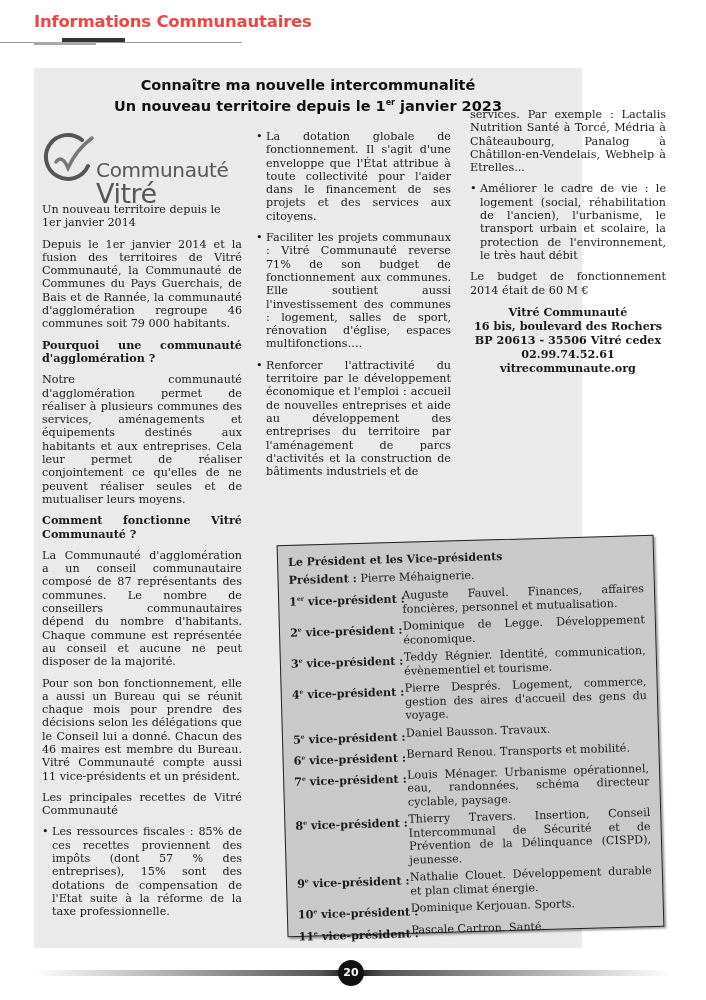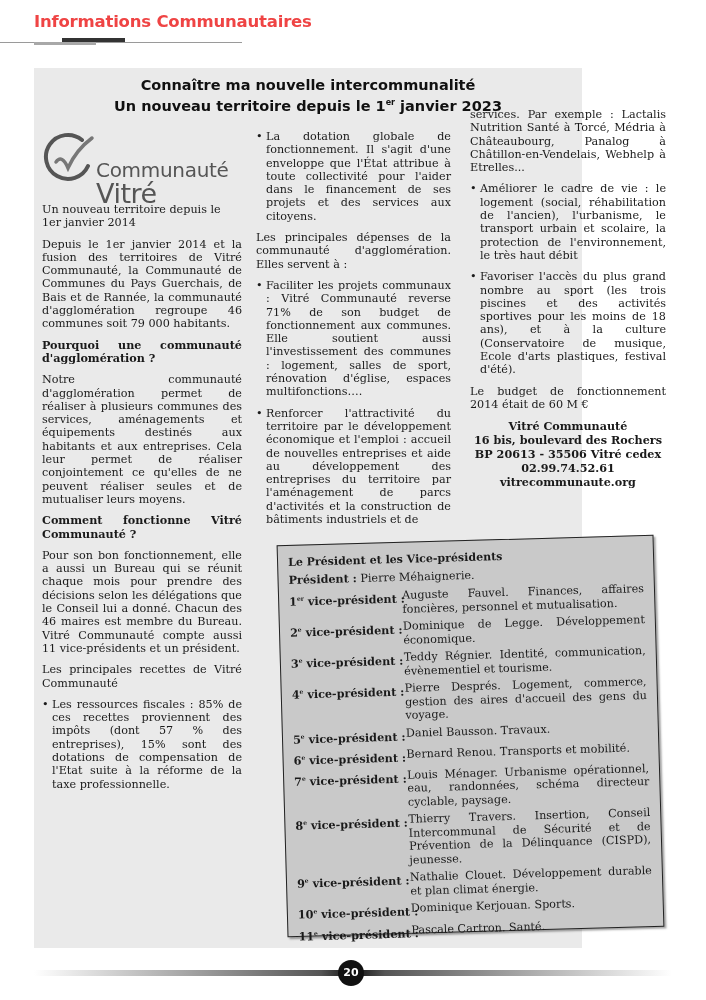--- a/index.html
+++ b/index.html
@@ -84,36 +84,35 @@
     <div class="logo-word1">Vitré</div>
     <div class="logo-word2">Communauté</div>
   </div>
 
   <div class="col col1">
     <p style="text-align:left">Un nouveau territoire depuis le 1er janvier 2014</p>
     <p>Depuis le 1er janvier 2014 et la fusion des territoires de Vitré Communauté, la Communauté de Communes du Pays Guerchais, de Bais et de Rannée, la communauté d'agglomération regroupe 46 communes soit 79 000 habitants.</p>
     <p class="bold">Pourquoi une communauté d'agglomération ?</p>
     <p>Notre communauté d'agglomération permet de réaliser à plusieurs communes des services, aménagements et équipements destinés aux habitants et aux entreprises. Cela leur permet de réaliser conjointement ce qu'elles de ne peuvent réaliser seules et de mutualiser leurs moyens.</p>
     <p class="bold">Comment fonctionne Vitré Communauté ?</p>
+    <p>La Communauté d'agglomération a un conseil communautaire composé de 87 représentants des communes. Le nombre de conseillers communautaires dépend du nombre d'habitants. Chaque commune est représentée au conseil et aucune ne peut disposer de la majorité.</p>
     <p>Pour son bon fonctionnement, elle a aussi un Bureau qui se réunit chaque mois pour prendre des décisions selon les délégations que le Conseil lui a donné. Chacun des 46 maires est membre du Bureau. Vitré Communauté compte aussi 11 vice-présidents et un président.</p>
     <p>Les principales recettes de Vitré Communauté</p>
     <div class="bullet">Les ressources fiscales : 85% de ces recettes proviennent des impôts (dont 57 % des entreprises), 15% sont des dotations de compensation de l'Etat suite à la réforme de la taxe professionnelle.</div>
   </div>
 
   <div class="col col2">
     <div class="bullet">La dotation globale de fonctionnement. Il s'agit d'une enveloppe que l'État attribue à toute collectivité pour l'aider dans le financement de ses projets et des services aux citoyens.</div>
-    <p>Les principales dépenses de la communauté d'agglomération. Elles servent à :</p>
     <div class="bullet">Faciliter les projets communaux : Vitré Communauté reverse 71% de son budget de fonctionnement aux communes. Elle soutient aussi l'investissement des communes : logement, salles de sport, rénovation d'église, espaces multifonctions….</div>
     <div class="bullet">Renforcer l'attractivité du territoire par le développement économique et l'emploi : accueil de nouvelles entreprises et aide au développement des entreprises du territoire par l'aménagement de parcs d'activités et la construction de bâtiments industriels et de</div>
   </div>
 
   <div class="col col3">
     <p>services. Par exemple : Lactalis Nutrition Santé à Torcé, Médria à Châteaubourg, Panalog à Châtillon-en-Vendelais, Webhelp à Etrelles...</p>
     <div class="bullet">Améliorer le cadre de vie : le logement (social, réhabilitation de l'ancien), l'urbanisme, le transport urbain et scolaire, la protection de l'environnement, le très haut débit</div>
-    <div class="bullet">Favoriser l'accès du plus grand nombre au sport (les trois piscines et des activités sportives pour les moins de 18 ans), et à la culture (Conservatoire de musique, Ecole d'arts plastiques, festival d'été).</div>
     <p>Le budget de fonctionnement 2014 était de 60 M €</p>
     <div class="contact">
       <div>Vitré Communauté</div>
       <div>16 bis, boulevard des Rochers</div>
       <div>BP 20613 - 35506 Vitré cedex</div>
       <div>02.99.74.52.61</div>
       <div>vitrecommunaute.org</div>
     </div>
   </div>
 

